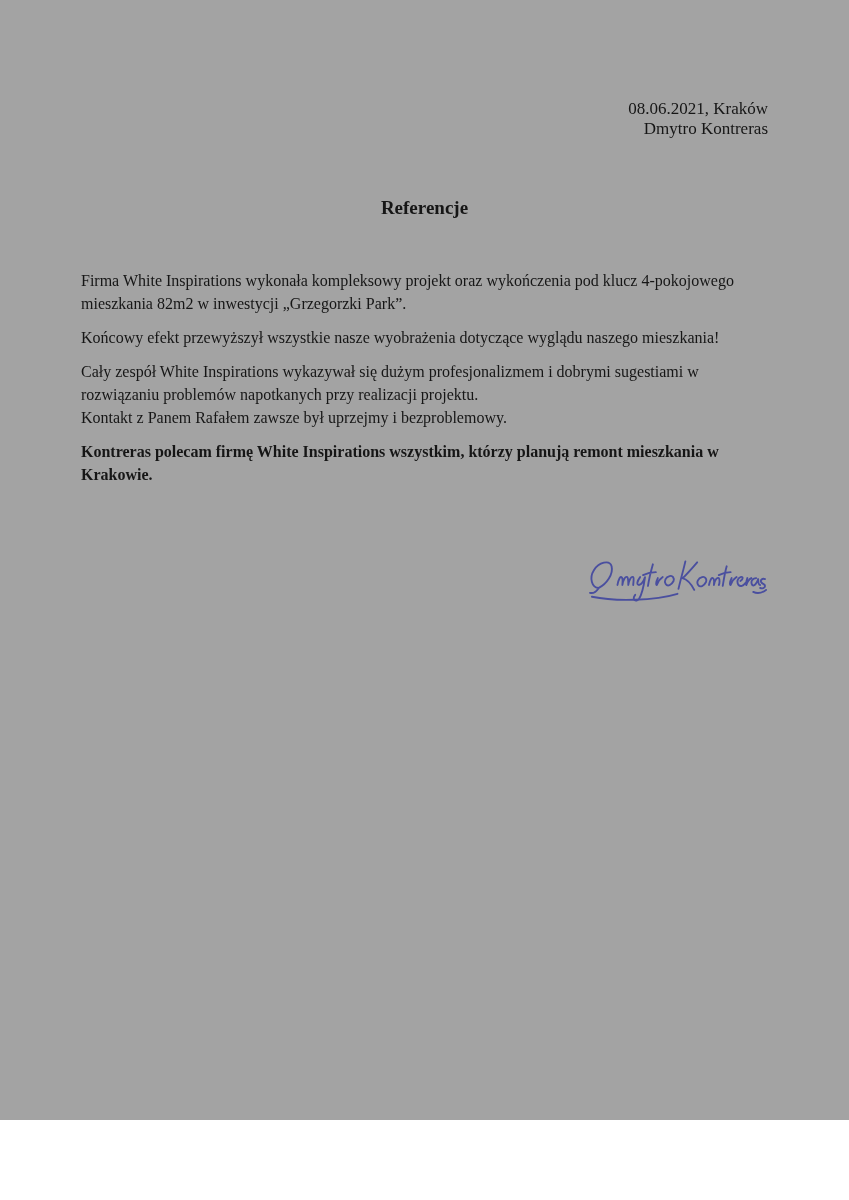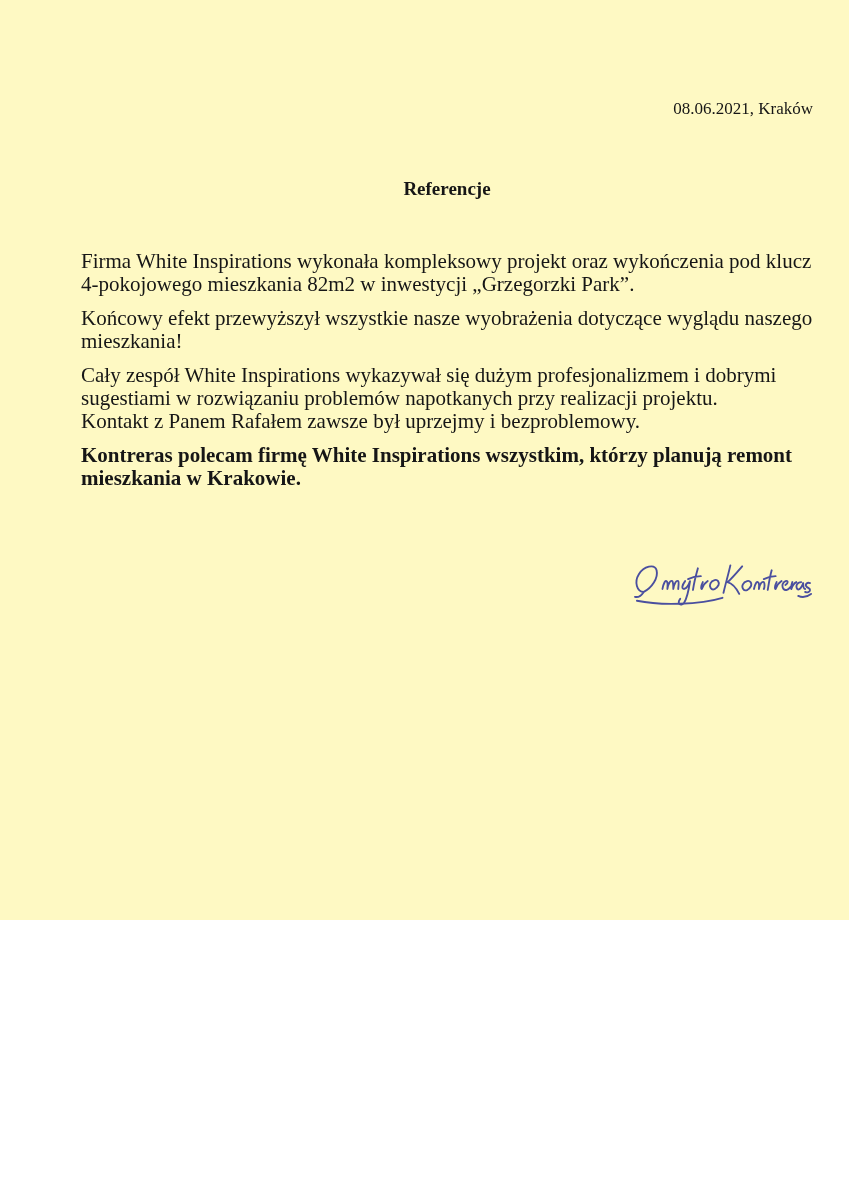--- a/index.html
+++ b/index.html
@@ -4,24 +4,24 @@
 <title>Document</title>
 <style>
   html, body {
     margin: 0;
     padding: 0;
     background: #ffffff;
   }
   .page {
     position: relative;
     width: 849px;
-    height: 920px;
+    height: 1120px;
     box-sizing: border-box;
-    background: #fef9c3;
-    padding: 99px 36px 0 81px;
+    background: #a3a3a3;
+    padding: 99px 81px 0 81px;
     font-family: "Liberation Serif", "DejaVu Serif", serif;
     color: #161616;
     overflow: hidden;
   }
   .date-block {
     text-align: right;
     font-size: 17px;
     line-height: 19.5px;
   }
   .doc-title {
@@ -29,21 +29,21 @@
     text-align: center;
     font-size: 19px;
     line-height: 26px;
     font-weight: bold;
   }
   .body-text {
     margin-top: 48px;
   }
   .body-text p {
     margin: 0 0 11px 0;
-    font-size: 21px;
+    font-size: 16px;
     line-height: 23px;
     white-space: pre-line;
     text-align: left;
   }
   .body-text p.closing {
     font-weight: bold;
   }
   .signature-wrap {
     margin-top: 64px;
     text-align: right;
@@ -59,20 +59,21 @@
     stroke-linejoin: round;
   }
 </style>
 </head>
 <body>
 
 <div class="page">
 
   <div class="date-block">
     <div>08.06.2021, Kraków</div>
+    <div>Dmytro Kontreras</div>
   </div>
 
   <h1 class="doc-title">Referencje</h1>
 
   <div class="body-text">
     <p>Firma White Inspirations wykonała kompleksowy projekt oraz wykończenia pod klucz 4-pokojowego mieszkania 82m2 w inwestycji „Grzegorzki Park”.</p>
     <p>Końcowy efekt przewyższył wszystkie nasze wyobrażenia dotyczące wyglądu naszego mieszkania!</p>
     <p>Cały zespół White Inspirations wykazywał się dużym profesjonalizmem i dobrymi sugestiami w rozwiązaniu problemów napotkanych przy realizacji projektu.
 Kontakt z Panem Rafałem zawsze był uprzejmy i bezproblemowy.</p>
     <p class="closing">Kontreras polecam firmę White Inspirations wszystkim, którzy planują remont mieszkania w Krakowie.</p>

